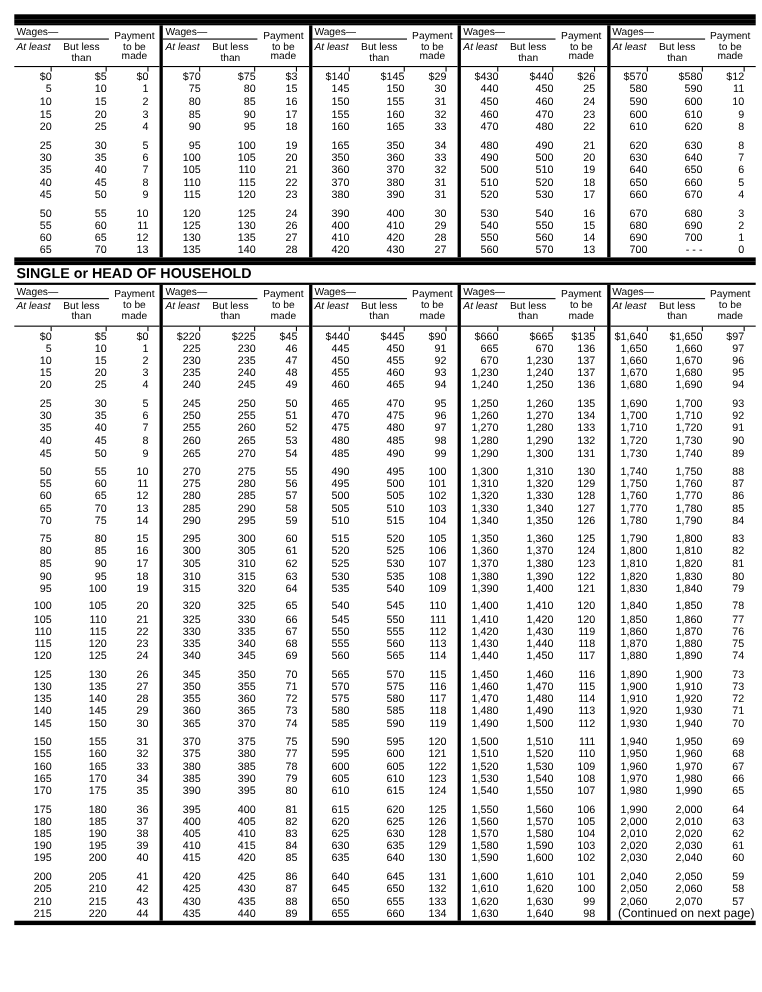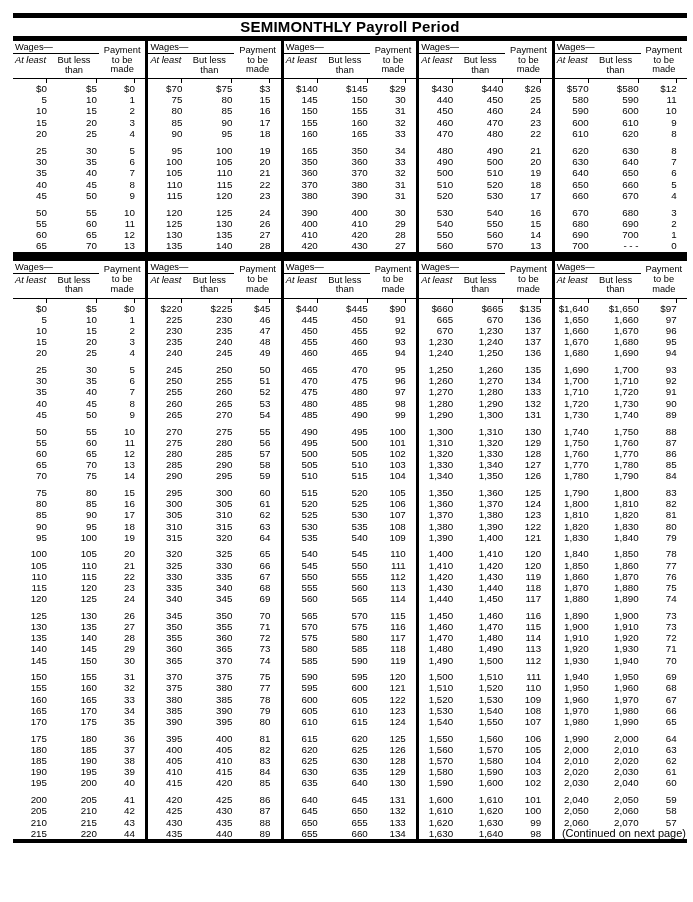--- a/index.html
+++ b/index.html
@@ -43,21 +43,20 @@
   .continued-note {
     display: block; height: 11.2px; line-height: 11.2px;
     text-align: right; padding-right: 1px; font-size: 11px;
   }
 </style>
 </head>
 <body>
 
 <div class="page">
   <div class="rule r5"></div>
-  <div class="period-title">SEMIMONTHLY Payroll Period</div>
   <div class="rule r3"></div>
   <div class="rule r2"></div>
   <div class="table sec-semi">
       <div class="col-group">
         <div class="group-header">
           <div class="gh-left">
             <div class="gh-wages">Wages—</div>
             <div class="gh-sub">
               <div class="gh-atleast">At least</div>
               <div class="gh-butless">But less
@@ -510,20 +509,21 @@
           <div class="row">
             <span class="c a">700</span>
             <span class="c b">- - -</span>
             <span class="c p">0</span>
           </div>
         </div>
       </div>
     </div>
   <div class="rule r4"></div>
   <div class="rule r3"></div>
+  <div class="filing">SINGLE or HEAD OF HOUSEHOLD</div>
   <div class="rule r2"></div>
   <div class="table sec-month">
       <div class="col-group">
         <div class="group-header">
           <div class="gh-left">
             <div class="gh-wages">Wages—</div>
             <div class="gh-sub">
               <div class="gh-atleast">At least</div>
               <div class="gh-butless">But less
 than</div>

